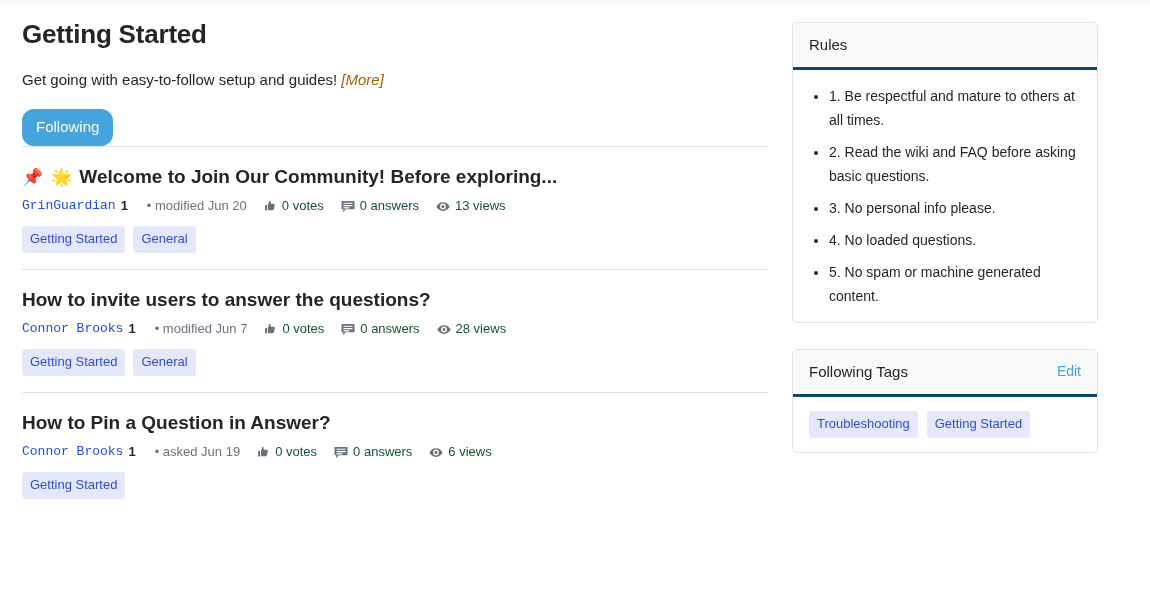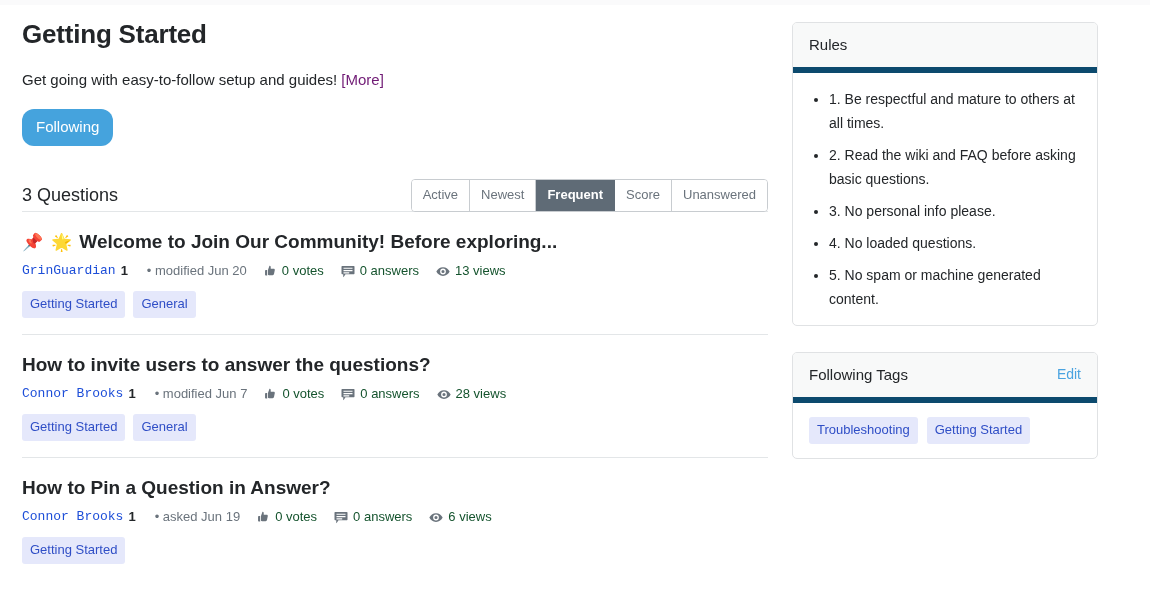--- a/index.html
+++ b/index.html
@@ -45,23 +45,24 @@
     margin: 0 0 0 0;
     letter-spacing: -0.2px;
   }
   .subtitle-row {
     margin-top: 20px;
     font-size: 15px;
     line-height: 20px;
     color: #232629;
   }
   .more-link {
-    color: #701a75;
+    color: #a16207;
     text-decoration: none;
     cursor: pointer;
+    font-style: italic;
   }
   .follow-btn {
     margin-top: 19px;
     display: inline-block;
     background: #45a3dd;
     color: #ffffff;
     font-size: 15px;
     line-height: 18px;
     font-weight: normal;
     padding: 9px 14px 10px 14px;
@@ -198,21 +199,21 @@
   }
   .card {
     border: 1px solid #e0e2e4;
     border-radius: 5px;
     background: #ffffff;
     overflow: hidden;
   }
   .card + .card { margin-top: 26px; }
   .card-head {
     background: #f8f9f9;
-    border-bottom: 6px solid #0c4a6e;
+    border-bottom: 3px solid #0c4a6e;
     padding: 12px 16px 13px 16px;
     font-size: 15px;
     line-height: 19px;
     color: #232629;
     display: flex;
     align-items: center;
     justify-content: space-between;
   }
   .card-head-edit {
     color: #4aa3e0;
@@ -245,30 +246,20 @@
 
     <h1 class="page-title">Getting Started</h1>
 
     <div class="subtitle-row">
       <span>Get going with easy-to-follow setup and guides!</span>
       <a class="more-link">[More]</a>
     </div>
 
     <button class="follow-btn">Following</button>
 
-    <div class="count-row">
-      <span class="q-count">3 Questions</span>
-      <div class="tabs">
-        <div class="tab">Active</div>
-        <div class="tab">Newest</div>
-        <div class="tab active">Frequent</div>
-        <div class="tab">Score</div>
-        <div class="tab">Unanswered</div>
-      </div>
-    </div>
 
     <div class="q-list">
 
       <div class="q-item">
         <div class="q-title">
           <span class="pin-icon">📌</span>
           <span class="star-icon">🌟</span>
           <span class="q-title-text">Welcome to Join Our Community! Before exploring...</span>
         </div>
         <div class="q-meta">

